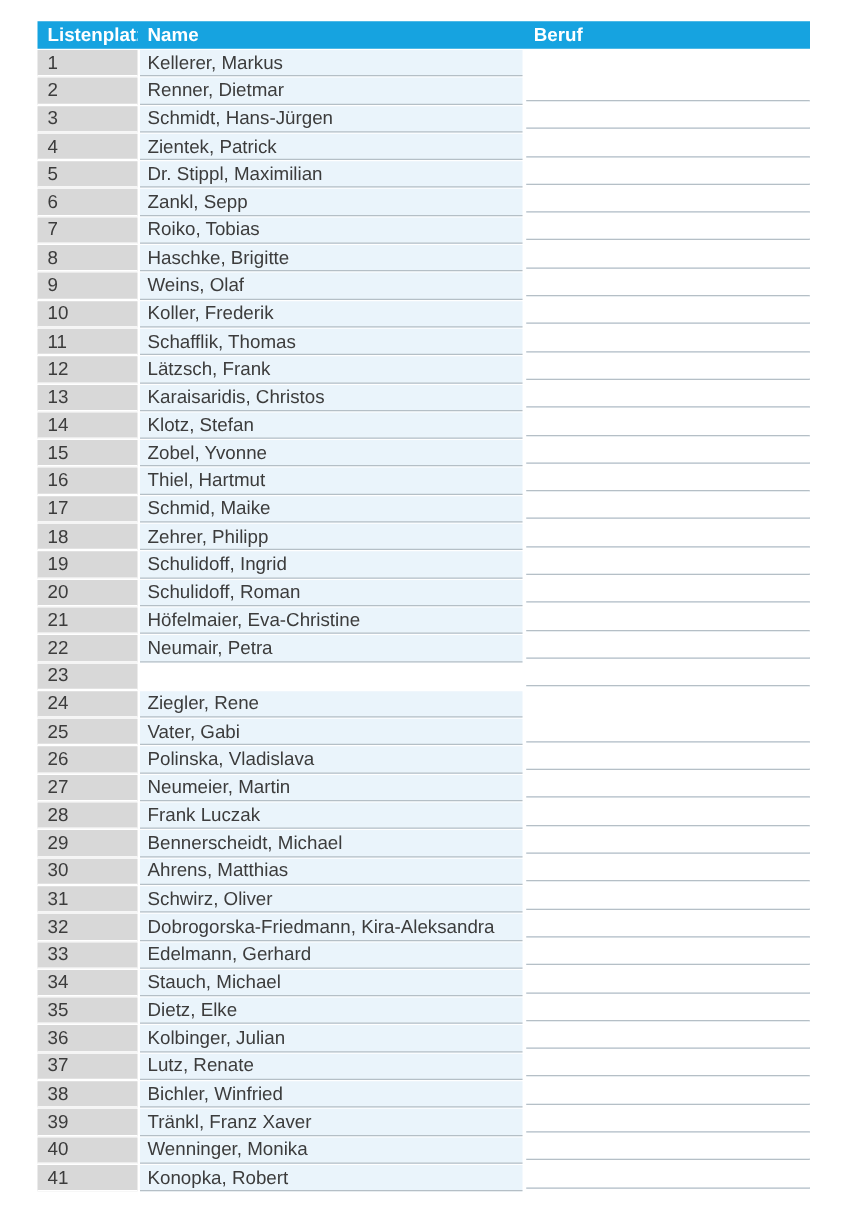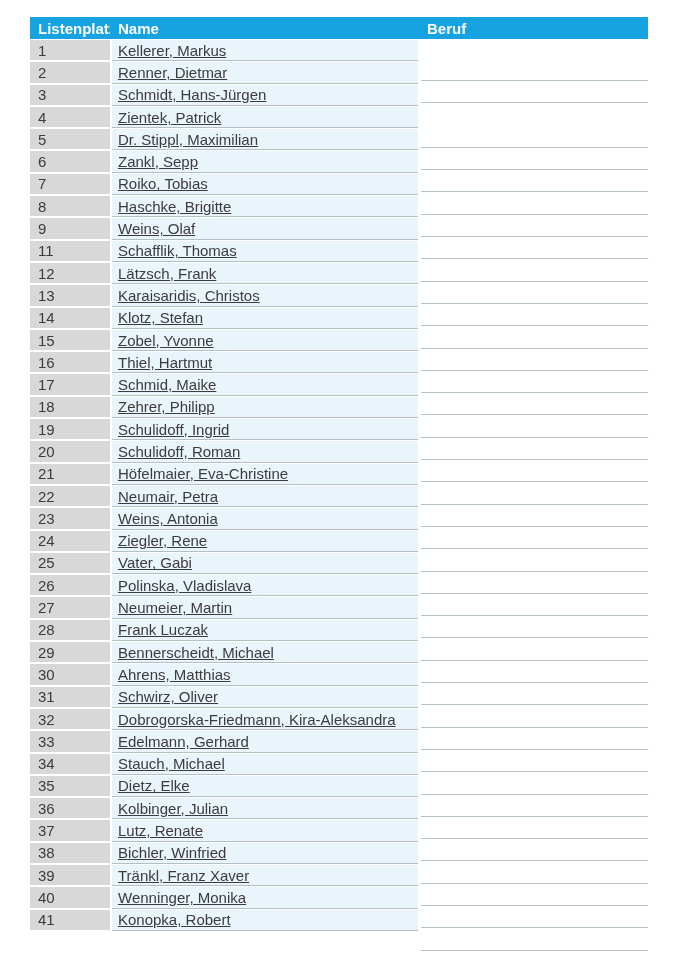--- a/index.html
+++ b/index.html
@@ -67,21 +67,20 @@
   .col1 { width: 80px;  margin-right: 2px; padding-left: 8px; }
   .col2 { width: 306px; margin-right: 3px; padding-left: 6px; }
   .col3 { width: 227px; padding-left: 6px; }
   .td.col1 {
     background: var(--col1-bg);
     border-bottom: 1px solid #FFFFFF;
   }
   .td.col2 {
     background: var(--cell-bg);
     border-bottom: 1px solid var(--row-line);
-    text-decoration: underline;
   }
   .td.col3 {
     background: var(--cell-bg);
     border-bottom: 1px solid var(--row-line);
     border-right: 1px solid var(--edge-line);
     margin-top: 40px;
   }
 </style>
 </head>
 <body>
@@ -100,20 +99,21 @@
           <div class="td col3">Verwaltungsbeamter</div>
         </div>
         <div class="tr">
           <div class="td col1">2</div>
           <div class="td col2">Renner, Dietmar</div>
           <div class="td col3">Berufsoffizier a.D.</div>
         </div>
         <div class="tr">
           <div class="td col1">3</div>
           <div class="td col2">Schmidt, Hans-Jürgen</div>
+          <div class="td col3">Technischer Leiter</div>
         </div>
         <div class="tr">
           <div class="td col1">4</div>
           <div class="td col2">Zientek, Patrick</div>
           <div class="td col3">Betriebswirt</div>
         </div>
         <div class="tr">
           <div class="td col1">5</div>
           <div class="td col2">Dr. Stippl, Maximilian</div>
           <div class="td col3">Tierarzt</div>
@@ -132,20 +132,25 @@
           <div class="td col1">8</div>
           <div class="td col2">Haschke, Brigitte</div>
           <div class="td col3">ZMA/ZAP</div>
         </div>
         <div class="tr">
           <div class="td col1">9</div>
           <div class="td col2">Weins, Olaf</div>
           <div class="td col3">Business Development Manager</div>
         </div>
         <div class="tr">
+          <div class="td col1">10</div>
+          <div class="td col2">Koller, Frederik</div>
+          <div class="td col3">Medizinstudent</div>
+        </div>
+        <div class="tr">
           <div class="td col1">11</div>
           <div class="td col2">Schafflik, Thomas</div>
           <div class="td col3">Genossenschaftsvorstand</div>
         </div>
         <div class="tr">
           <div class="td col1">12</div>
           <div class="td col2">Lätzsch, Frank</div>
           <div class="td col3">Elektrotechnikermeister</div>
         </div>
         <div class="tr">
@@ -193,21 +198,20 @@
           <div class="td col2">Höfelmaier, Eva-Christine</div>
           <div class="td col3">Freiberufl. Unternehmerin</div>
         </div>
         <div class="tr">
           <div class="td col1">22</div>
           <div class="td col2">Neumair, Petra</div>
           <div class="td col3">Kosmetikerin</div>
         </div>
         <div class="tr">
           <div class="td col1">23</div>
-          <div class="td col2">Weins, Antonia</div>
           <div class="td col3">Abiturientin</div>
         </div>
         <div class="tr">
           <div class="td col1">24</div>
           <div class="td col2">Ziegler, Rene</div>
           <div class="td col3">Bankangestellter</div>
         </div>
         <div class="tr">
           <div class="td col1">25</div>
           <div class="td col2">Vater, Gabi</div>

